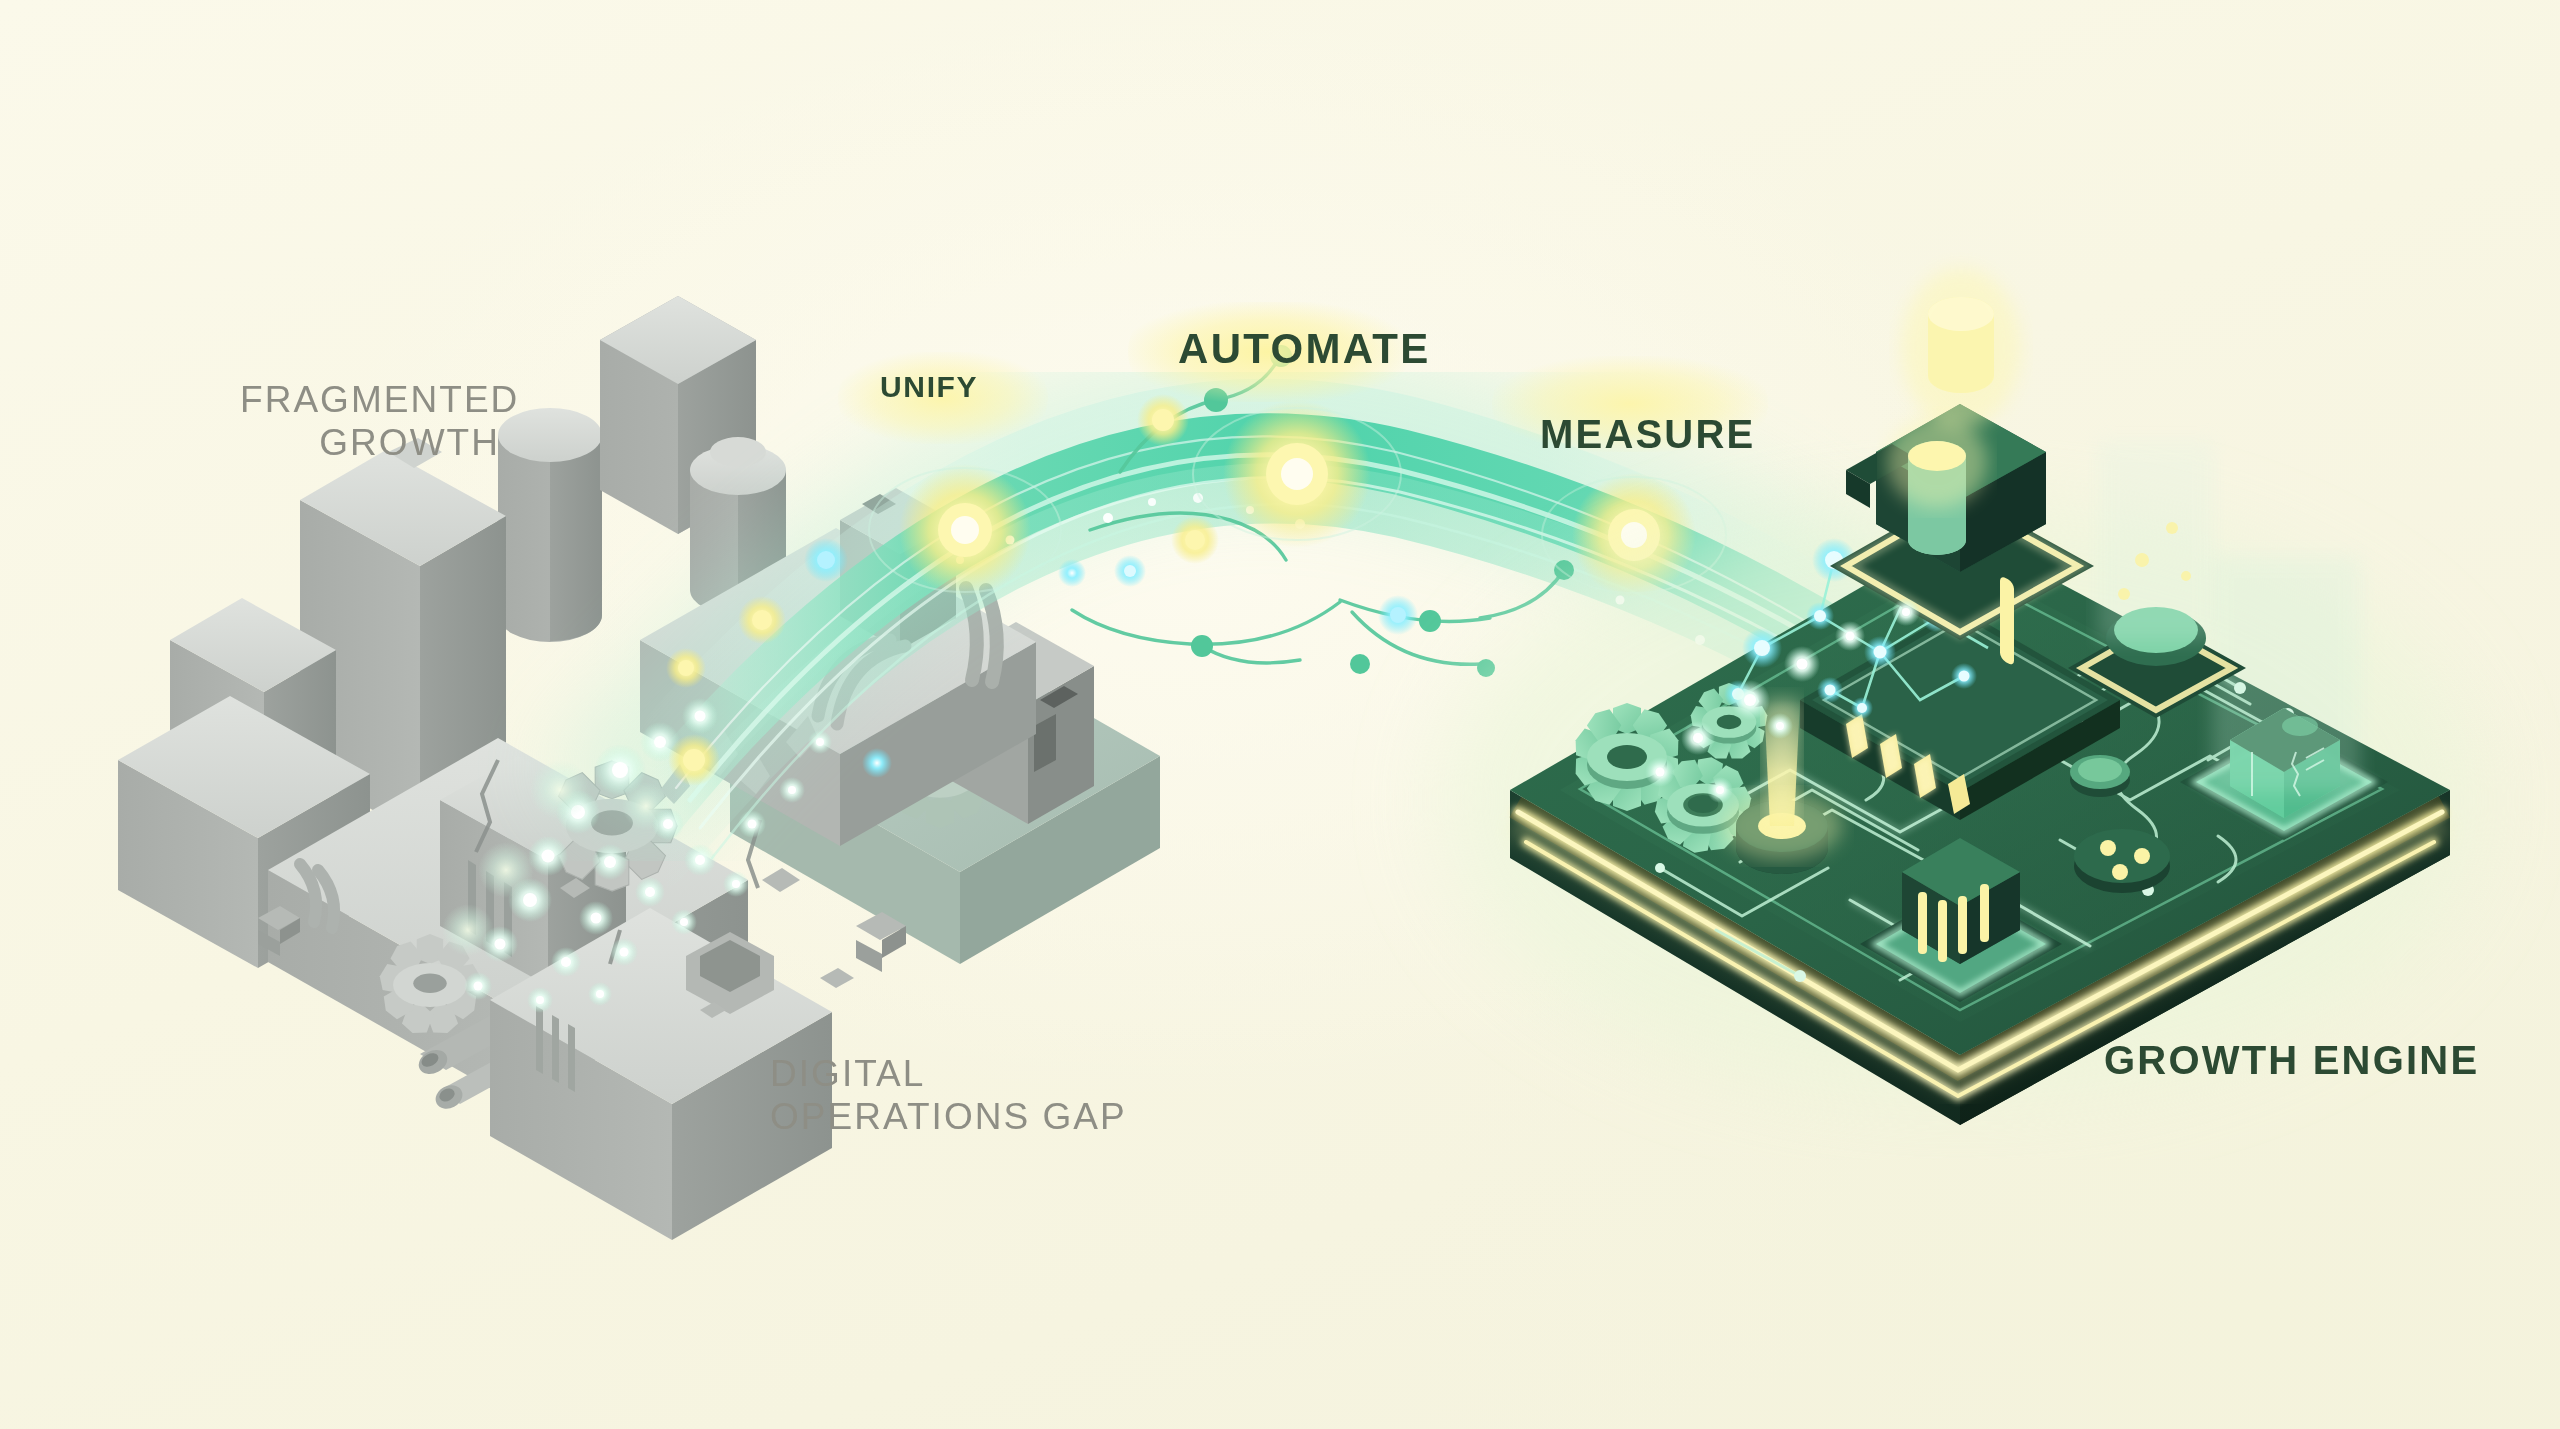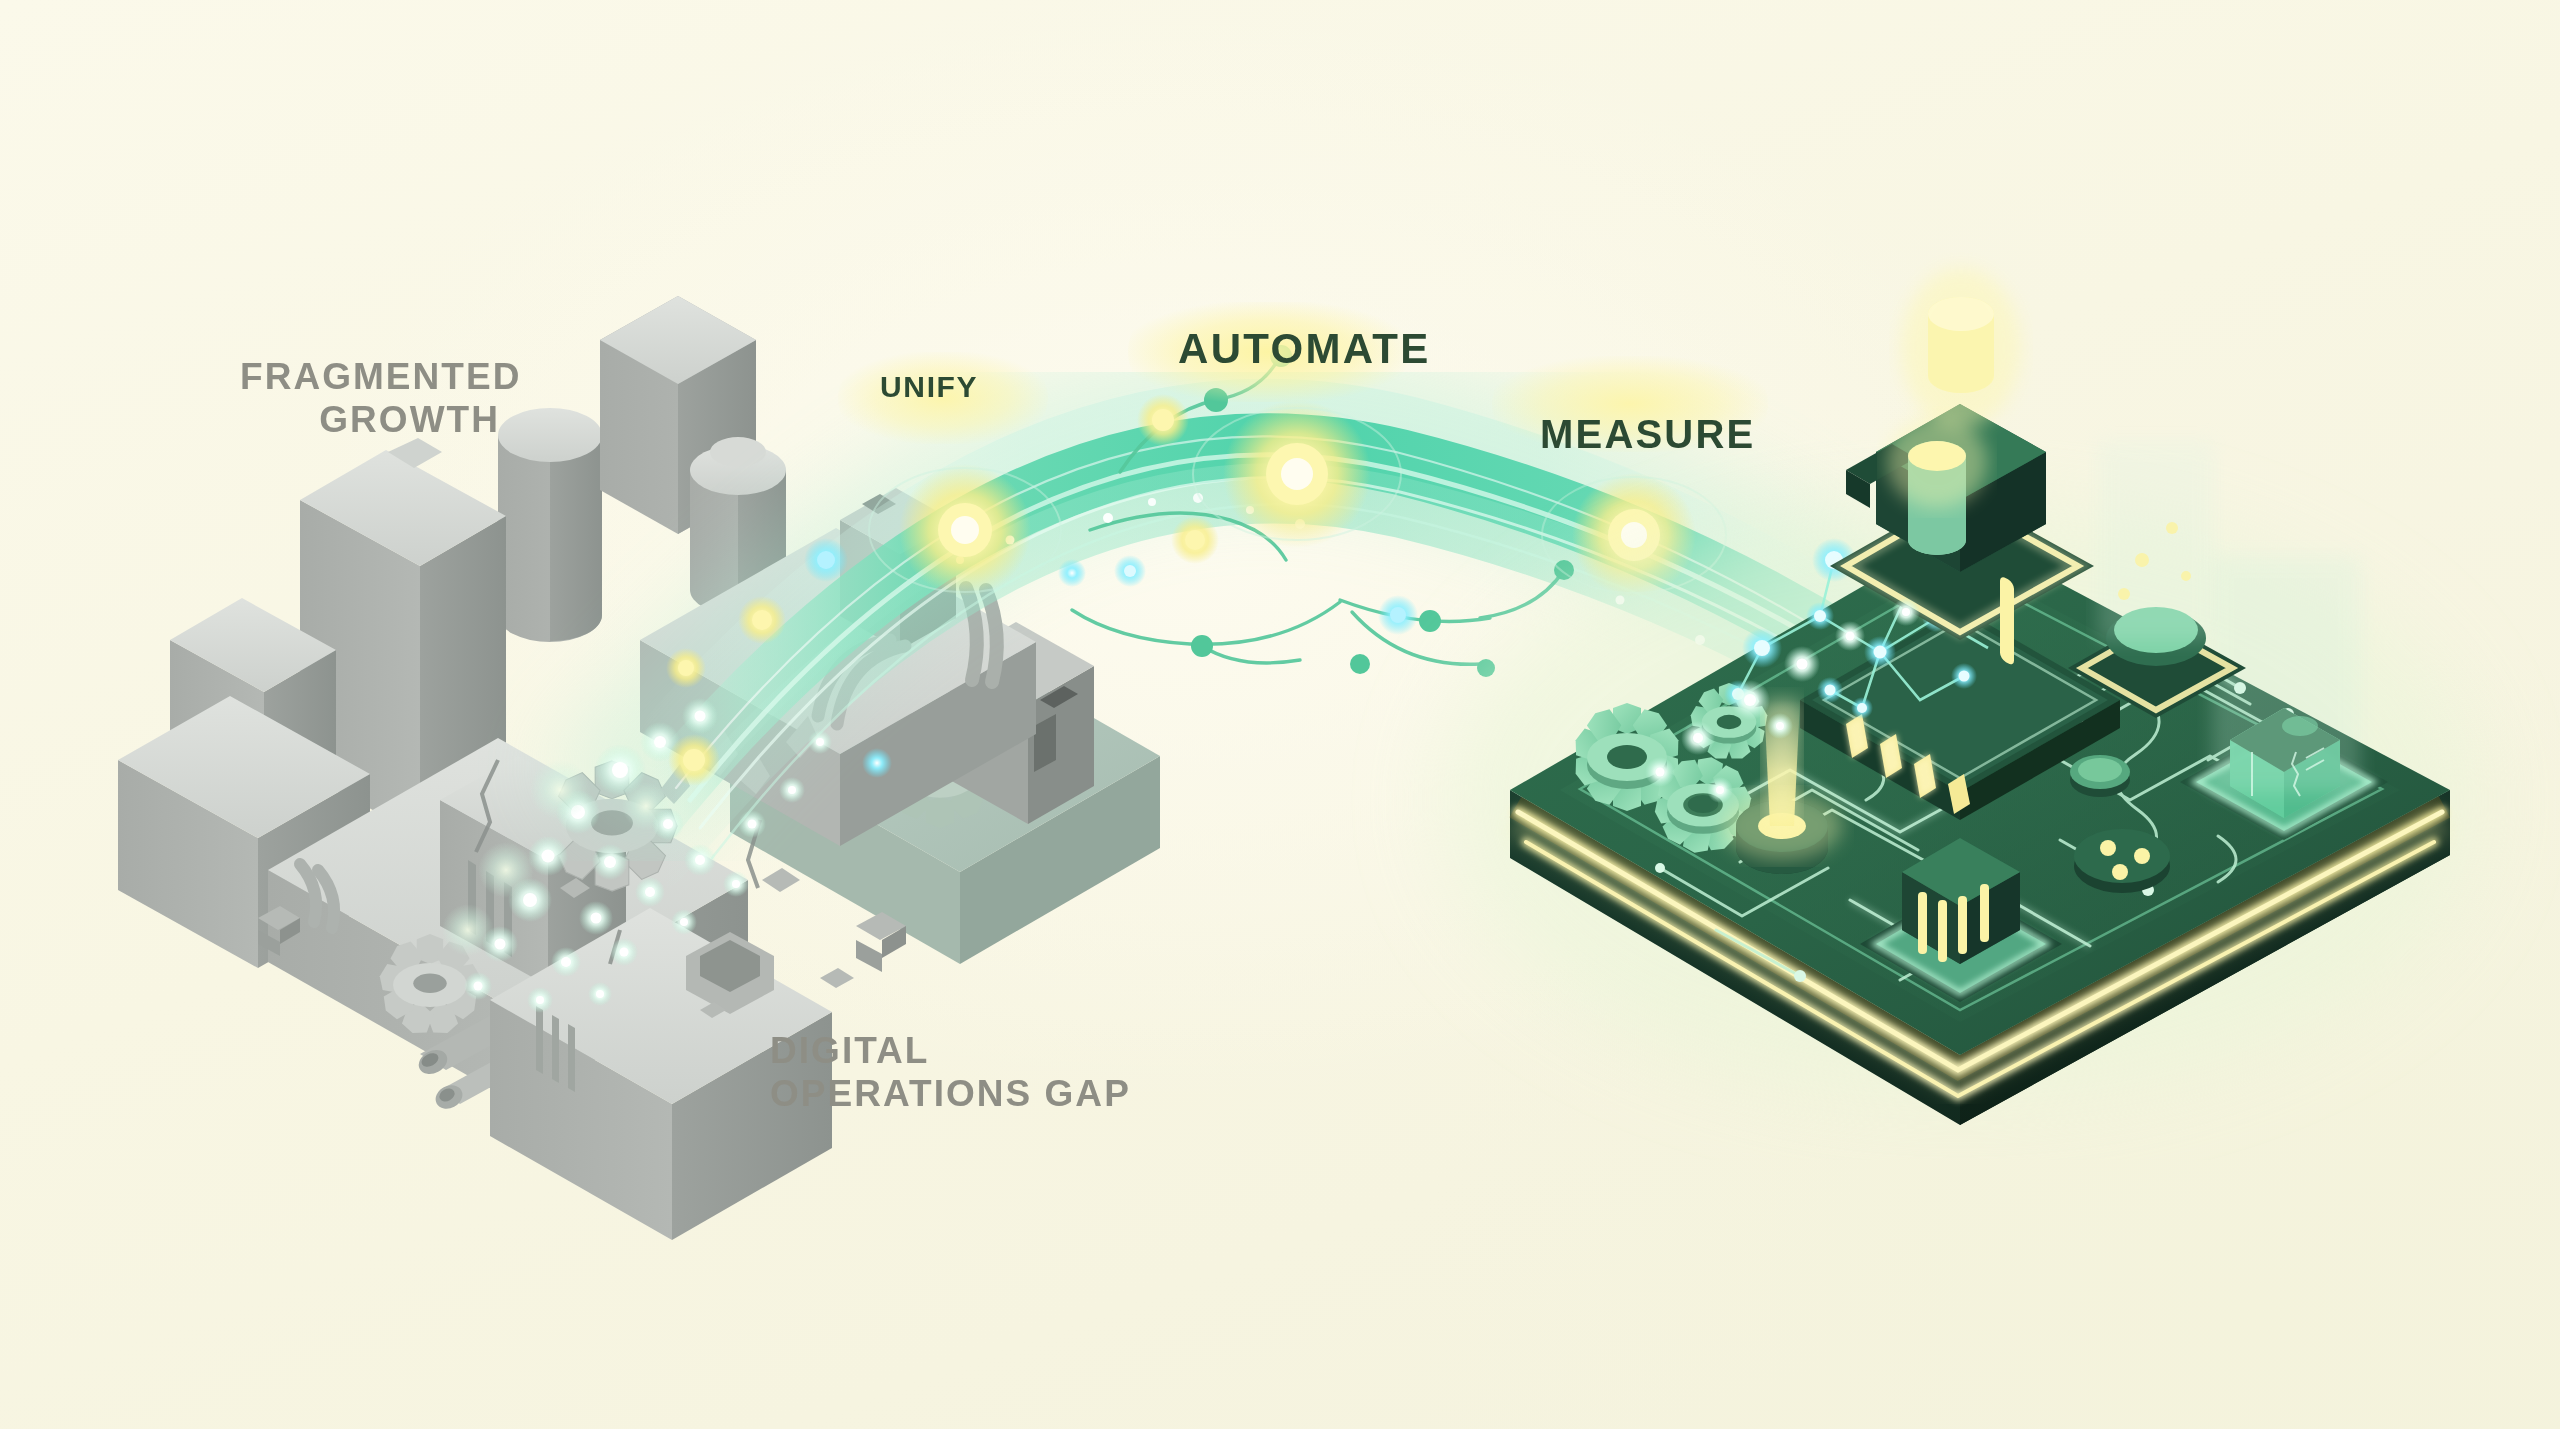--- a/index.html
+++ b/index.html
@@ -13,21 +13,21 @@
       radial-gradient(ellipse 1400px 900px at 46% 38%, #fdfbef 0%, rgba(253,251,239,0) 62%),
       radial-gradient(ellipse 1200px 1000px at 88% 92%, #f4f3dc 0%, rgba(244,243,220,0) 70%),
       linear-gradient(160deg,#fbf9ea 0%,#f8f6e3 45%,#f4f2dd 100%);
   }
   .layer{position:absolute;inset:0;}
   svg.layer{width:2560px;height:1429px;}
 
   
   .label{position:absolute;letter-spacing:.055em;white-space:nowrap;
          font-weight:600;line-height:1.16;}
-  .label.gray{color:#8e8e85;font-weight:700;}
+  .label.gray{color:#8e8e85;font-weight:400;margin-top:23px;}
   .label.green{color:#2c4a33;font-weight:700;}
 
   #lbl-frag{left:240px;top:356px;width:260px;text-align:right;font-size:37px;}
   #lbl-gap{left:770px;top:1030px;font-size:37px;text-align:left;}
   #lbl-unify{left:880px;top:370px;font-size:30px;}
   #lbl-automate{left:1178px;top:325px;font-size:42px;}
   #lbl-measure{left:1540px;top:377px;font-size:40px;margin-top:34px;}
   #lbl-growth{left:2104px;top:1037px;font-size:40px;}
 
   .glowpad{position:absolute;border-radius:60px;pointer-events:none;}
@@ -814,14 +814,15 @@
   </div>
 
   <div class="label gray" id="lbl-gap">
     <div>DIGITAL</div>
     <div>OPERATIONS GAP</div>
   </div>
 
   <div class="label green" id="lbl-unify">UNIFY</div>
   <div class="label green" id="lbl-automate">AUTOMATE</div>
   <div class="label green" id="lbl-measure">MEASURE</div>
+  <div class="label green" id="lbl-growth">GROWTH ENGINE</div>
 
 </div>
 
 </body></html>

